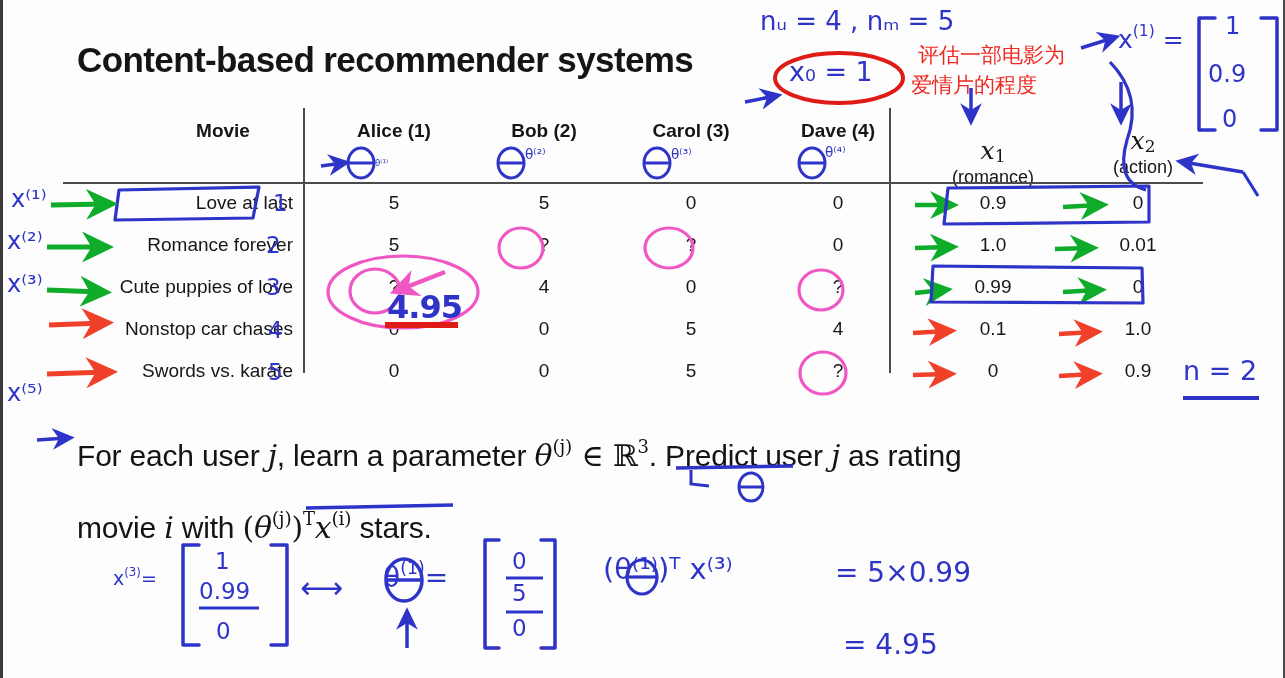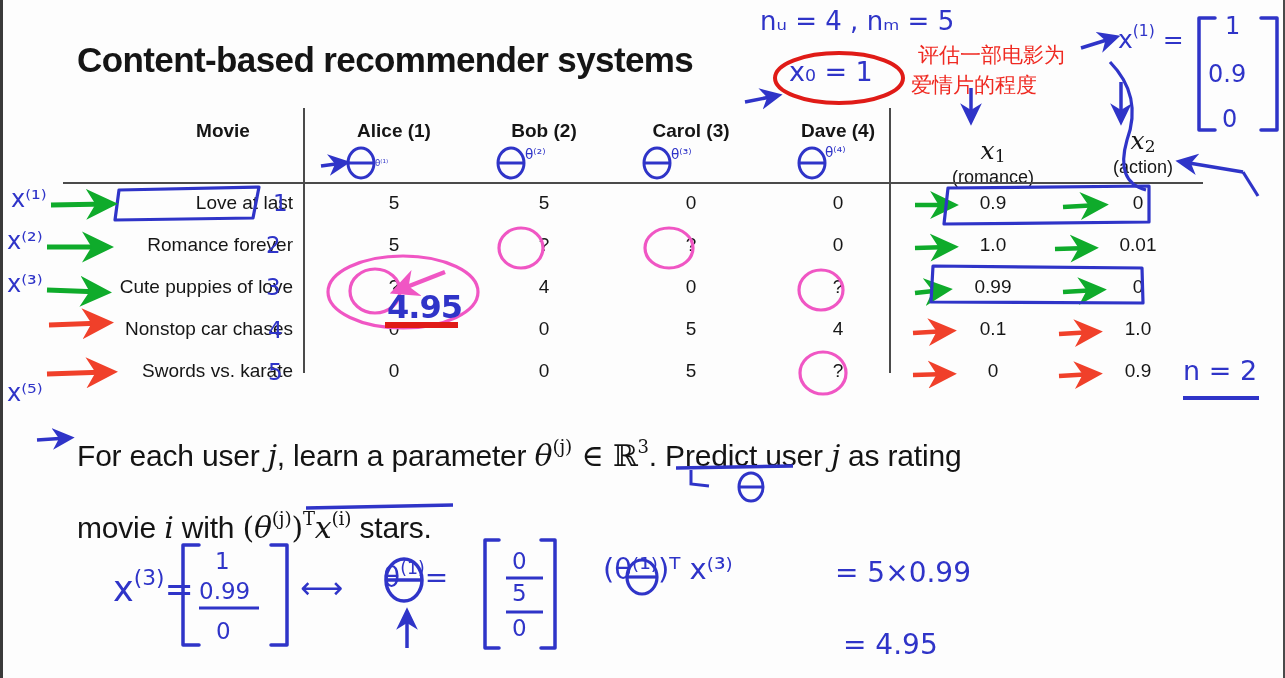--- a/index.html
+++ b/index.html
@@ -259,21 +259,21 @@
   <div class="hw" style="left:263px; top:232px; font-size:23px;">2</div>
   <div class="hw" style="left:263px; top:274px; font-size:23px;">3</div>
   <div class="hw" style="left:265px; top:317px; font-size:23px;">4</div>
   <div class="hw" style="left:265px; top:359px; font-size:23px;">5</div>
 
   <div class="hw" style="left:384px; top:288px; font-size:32px; font-weight:bold; letter-spacing:-1px;">4.95</div>
 
   <div class="hw" style="left:1180px; top:355px; font-size:27px;">n = 2</div>
 
 
-  <div class="hw" style="left:110px; top:565px; font-size:35px;">
+  <div class="hw" style="left:110px; top:565px; font-size:19px;">
     <span>x</span><span class="sup">(3)</span><span>=</span>
   </div>
   <div class="hw" style="left:212px; top:548px; font-size:23px;">1</div>
   <div class="hw" style="left:196px; top:578px; font-size:23px;">0.99</div>
   <div class="hw" style="left:213px; top:618px; font-size:23px;">0</div>
 
   <div class="hw" style="left:297px; top:570px; font-size:30px;">⟷</div>
 
   <div class="hw" style="left:380px; top:558px; font-size:28px;">
     <span>θ</span><span class="sup">(1)</span><span>=</span>

